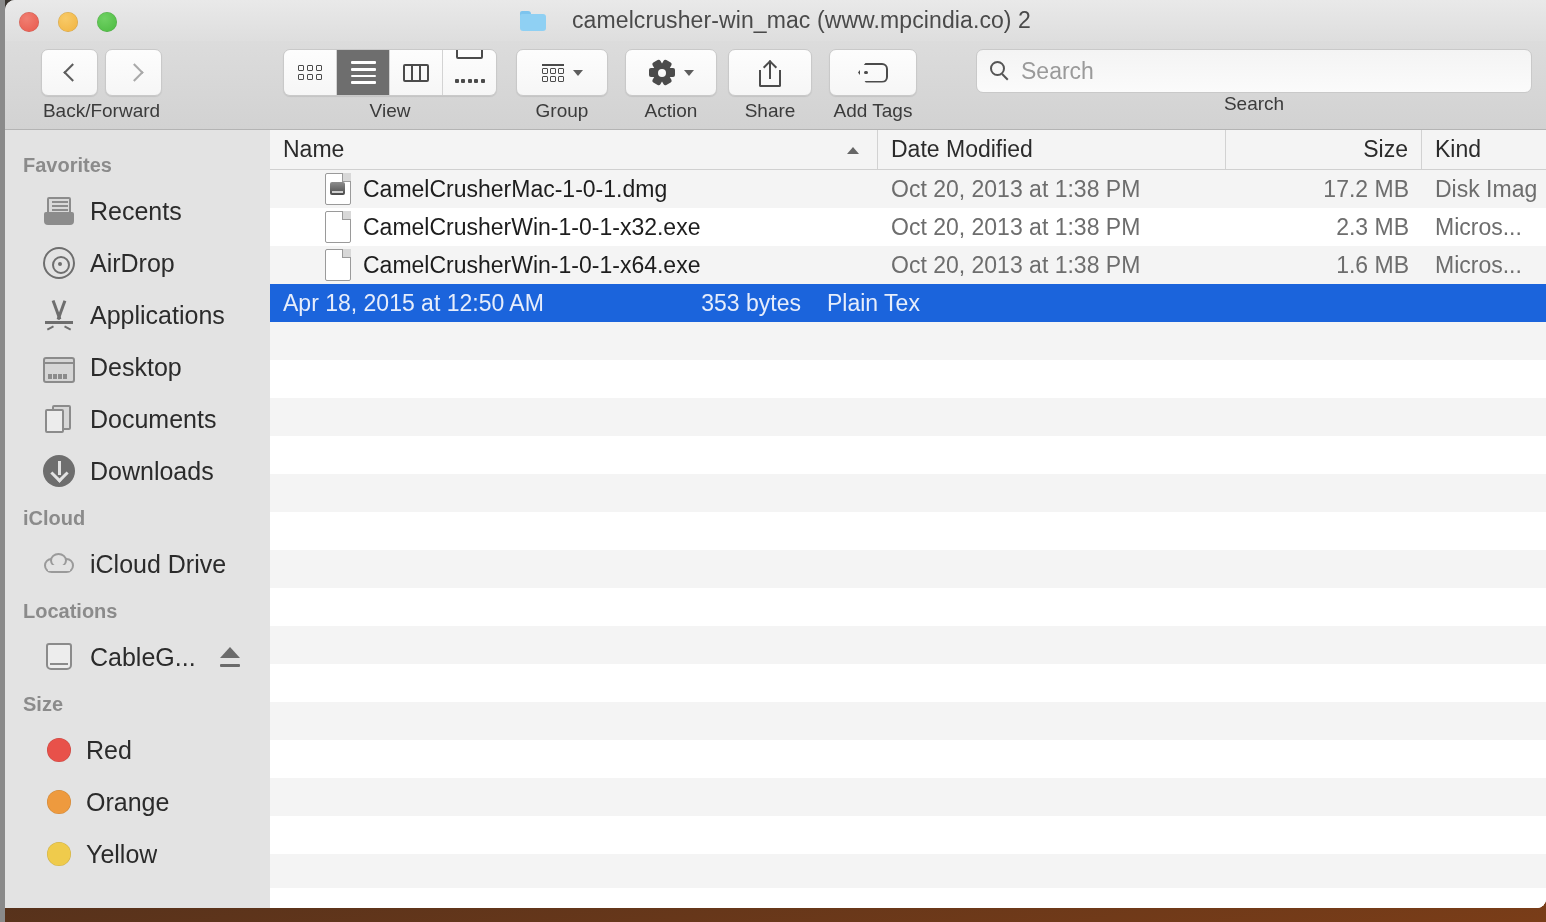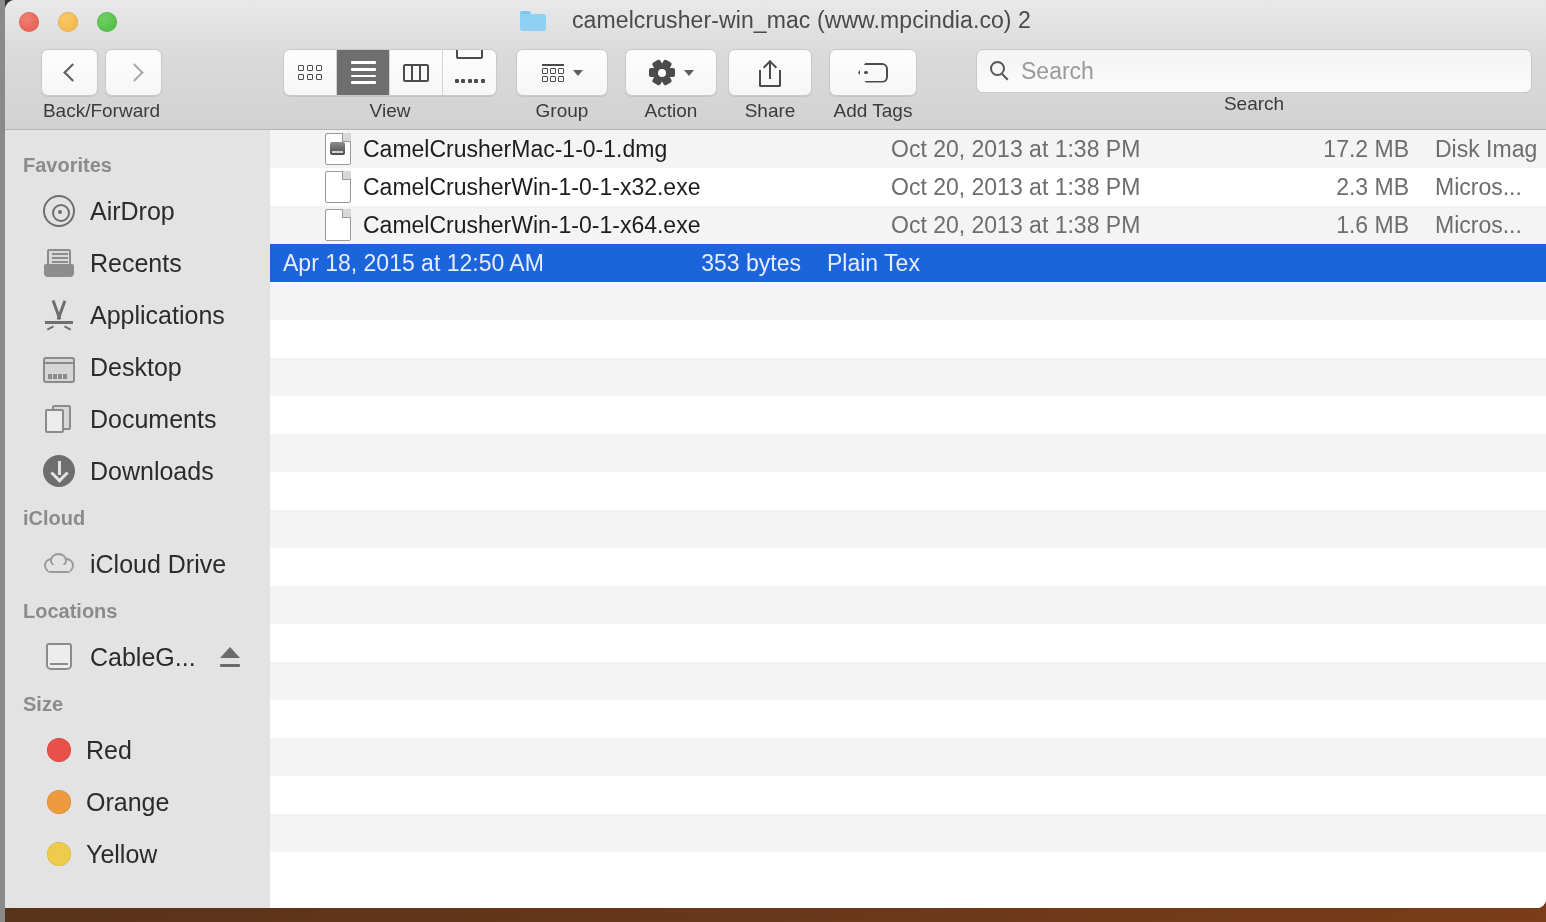--- a/index.html
+++ b/index.html
@@ -410,29 +410,29 @@
       </div>
     </div>
   </div>
 
   <div id="body">
 
     <div id="sidebar">
 
       <div class="sb-header">Favorites</div>
       <div class="sb-item">
-        <span class="sb-icon ic-airdrop"></span>
-        <span class="sb-label">AirDrop</span>
-      </div>
-      <div class="sb-item">
         <span class="sb-icon ic-recents">
           <span class="pages"></span>
             <span class="tray"></span>
         </span>
         <span class="sb-label">Recents</span>
+      </div>
+      <div class="sb-item">
+        <span class="sb-icon ic-airdrop"></span>
+        <span class="sb-label">AirDrop</span>
       </div>
       <div class="sb-item">
         <span class="sb-icon ic-apps">
           <span class="a1"></span>
             <span class="a2"></span>
             <span class="base"></span>
           <span class="f1"></span>
             <span class="f2"></span>
         </span>
         <span class="sb-label">Applications</span>
@@ -488,20 +488,35 @@
         <span class="sb-label">Orange</span>
       </div>
       <div class="sb-item">
         <span class="tagdot" style="background:#EFCB4C"></span>
         <span class="sb-label">Yellow</span>
       </div>
     </div>
 
     <div id="filelist">
 
+      <div id="col-header">
+        <div class="col-h col-name">
+          <span>Name</span>
+          <span class="sortcaret"></span>
+        </div>
+        <div class="col-h col-date">
+          <span>Date Modified</span>
+        </div>
+        <div class="col-h col-size">
+          <span>Size</span>
+        </div>
+        <div class="col-h col-kind">
+          <span>Kind</span>
+        </div>
+      </div>
 
       <div id="rows">
 
         <div class="row odd">
           <div class="cell c-name">
             <span class="fico dmg">
               <span class="page"></span>
                 <span class="fold"></span>
                 <span class="disk"></span>
             </span>

